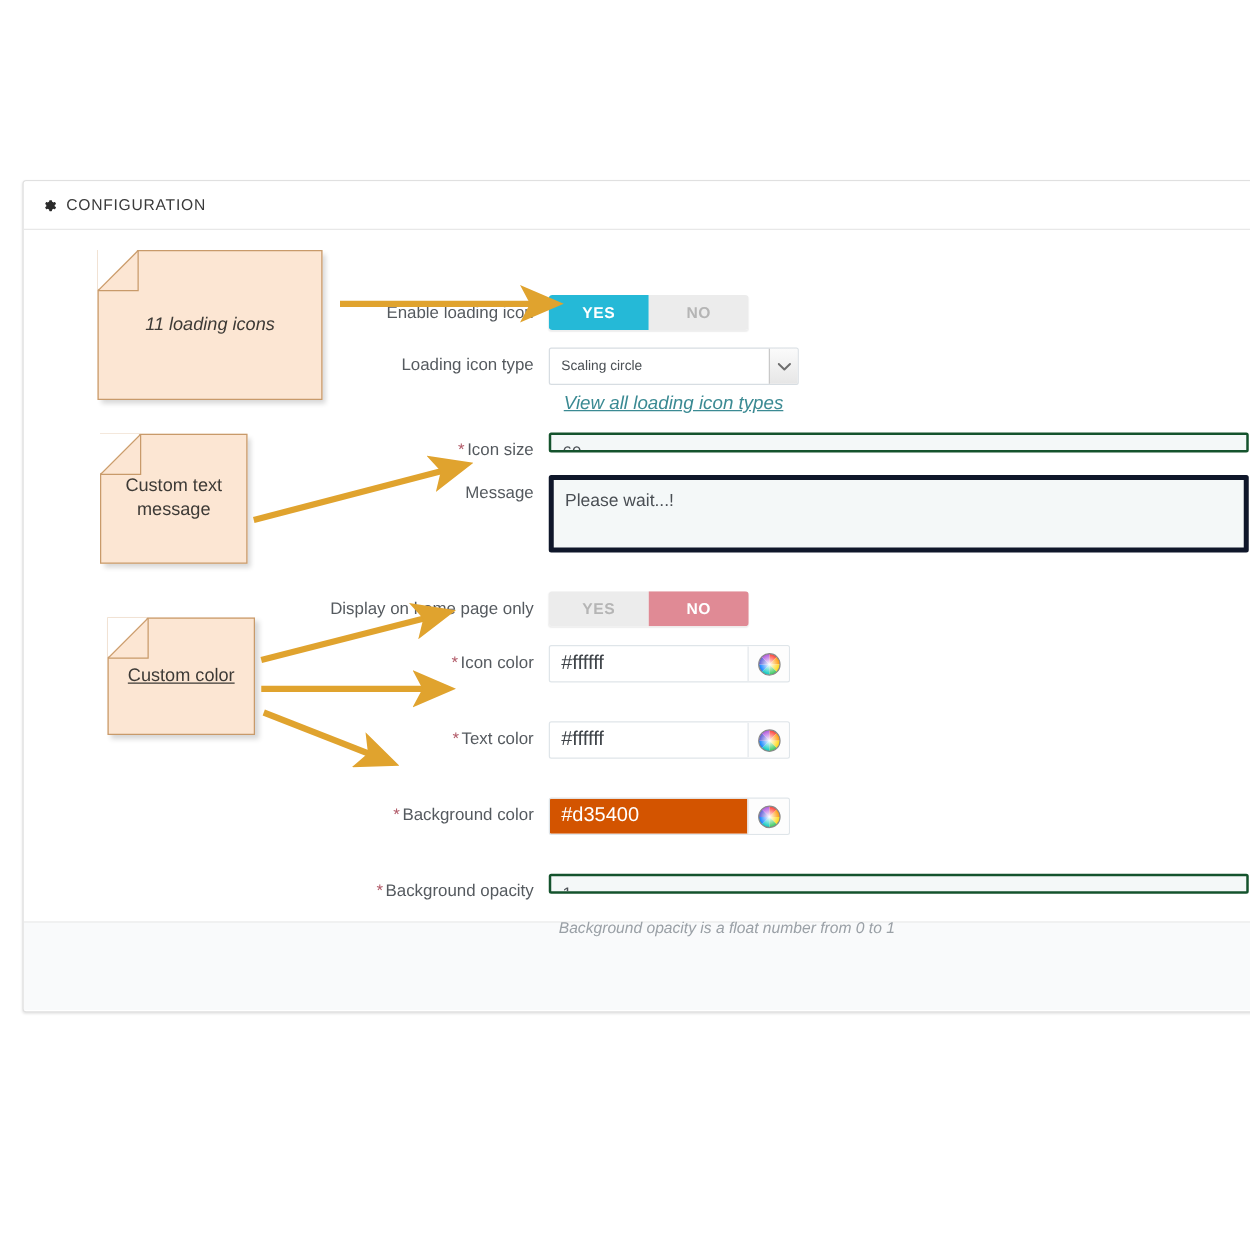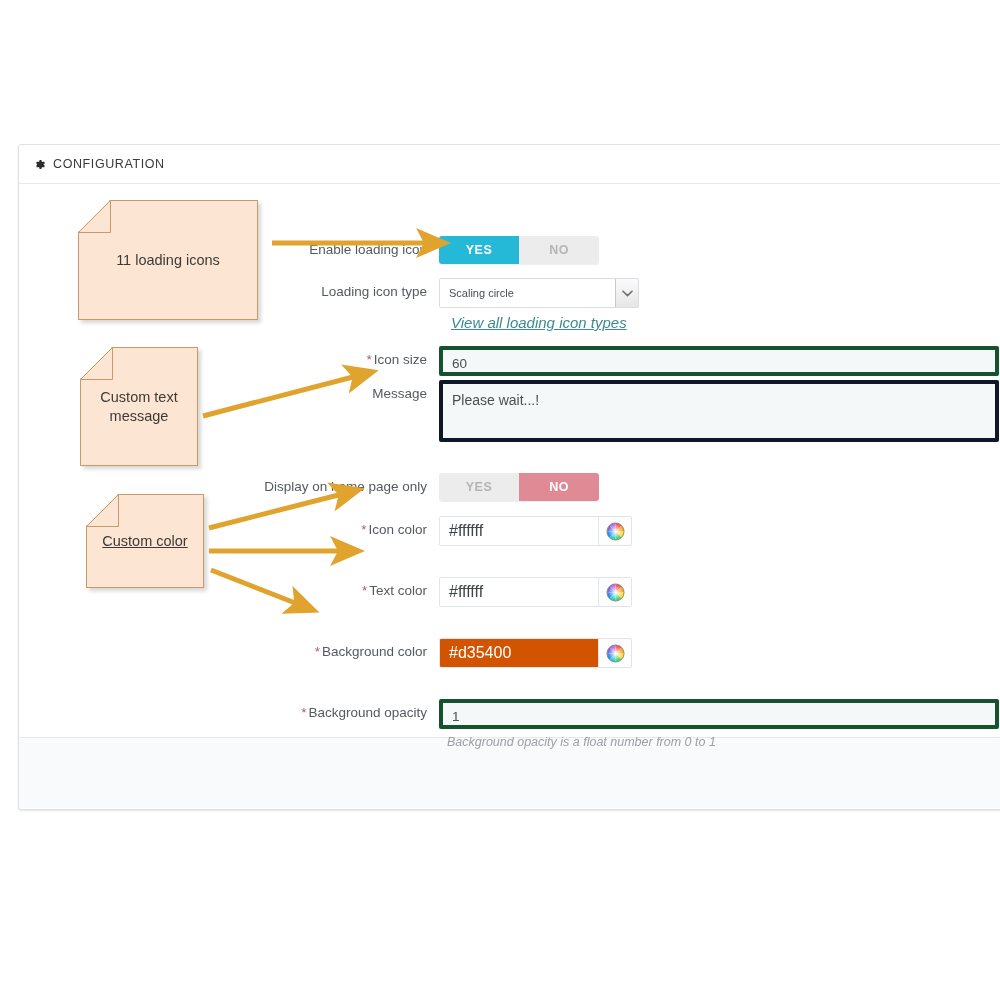--- a/index.html
+++ b/index.html
@@ -144,22 +144,22 @@
     position: absolute;
     font-size: 15px;
     font-style: italic;
     color: #3b8a93;
     text-decoration: underline;
     white-space: nowrap;
   }
 
   
   .txt-input {
-    height: 30px;
-    border: 4px solid #14532d;
+    height: 16px;
+    border: 2px solid #14532d;
     background: #f4f8f8;
     border-radius: 2px;
     box-sizing: border-box;
     line-height: 28px;
     padding-left: 9px;
     font-size: 13.5px;
     color: #4a4f54;
     white-space: nowrap;
     overflow: hidden;
   }
@@ -410,30 +410,30 @@
         <div class="txt-input" style="width:560px;">1</div>
       </div>
 
       <div class="help-text" style="left:428px; top:551px;">Background opacity is a float number from 0 to 1</div>
 
     </div>
 
     <div class="panel-footer"></div>
   </div>
 
-  <div class="note" style="left:78px; top:200px; width:180px; height:120px;">
+  <div class="note" style="left:78px; top:200px; width:180px; height:120px;font-style:italic;">
     <div class="fold"></div>
     <svg class="fold-line" viewBox="0 0 46 46">
       <path d="M0.5 32.5 L32.5 32.5 L32.5 0.5" fill="none" stroke="#c89a6a" stroke-width="1"></path>
       <path d="M0.5 32.5 L32.5 0.5" fill="none" stroke="#c89a6a" stroke-width="1"></path>
     </svg>
     <span>11 loading icons</span>
   </div>
 
-  <div class="note" style="left:80px; top:347px; width:118px; height:119px;">
+  <div class="note" style="left:80px; top:347px; width:118px; height:104px;">
     <div class="fold"></div>
     <svg class="fold-line" viewBox="0 0 46 46">
       <path d="M0.5 32.5 L32.5 32.5 L32.5 0.5" fill="none" stroke="#c89a6a" stroke-width="1"></path>
       <path d="M0.5 32.5 L32.5 0.5" fill="none" stroke="#c89a6a" stroke-width="1"></path>
     </svg>
     <span style="padding:0 10px;">Custom text message</span>
   </div>
 
   <div class="note" style="left:86px; top:494px; width:118px; height:94px;text-decoration:underline;">
     <div class="fold"></div>

